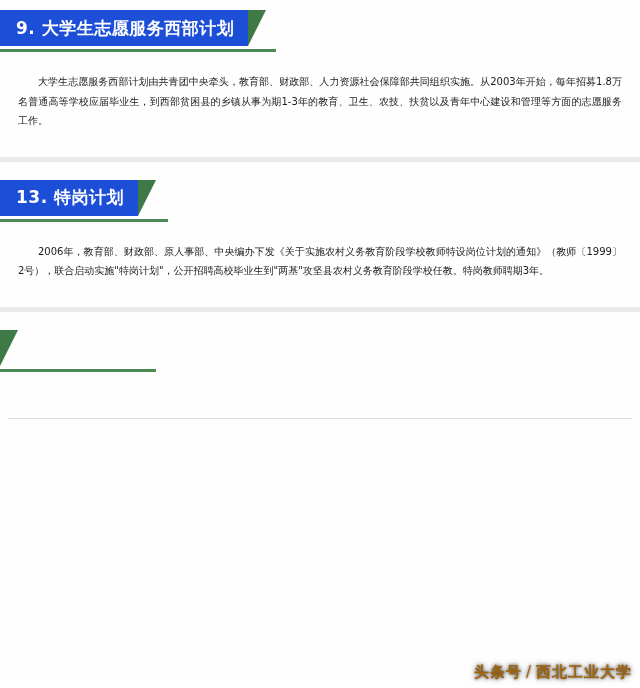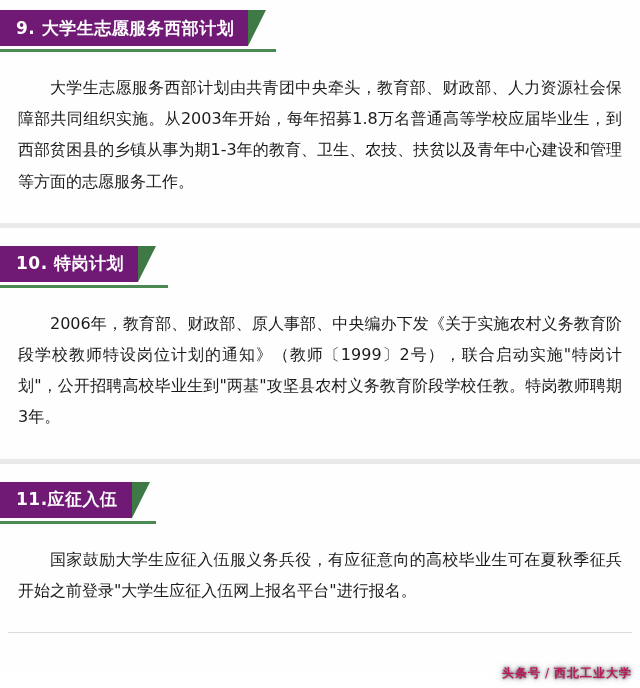--- a/index.html
+++ b/index.html
@@ -22,21 +22,21 @@
   }
   
   .banner {
     position: relative;
     height: 36px;
     margin: 0;
     display: flex;
     align-items: stretch;
   }
   .banner-body {
-    background: #701a75;
+    background: #1d4ed8;
     color: #ffffff;
     display: flex;
     align-items: center;
     padding: 0 14px 0 16px;
     font-size: 17px;
     font-weight: bold;
     letter-spacing: 0.5px;
     line-height: 1;
     white-space: nowrap;
   }
@@ -52,21 +52,21 @@
     bottom: -6px;
     height: 3px;
     background: #4a8a52;
   }
   .sep {
     height: 5px;
     background: #e9e9e9;
     width: 100%;
   }
   .para {
-    font-size: 16px;
+    font-size: 10px;
     line-height: 1.95;
     color: #1b1b1b;
     text-align: justify;
     margin: 0;
     padding: 0 18px;
     font-family: "DejaVu Sans", "Liberation Sans", sans-serif;
   }
   .para.indent {
     text-indent: 2em;
   }
@@ -75,22 +75,22 @@
   .block-gap-sm { height: 10px; }
   .divider-line {
     height: 1px;
     background: #dcdcdc;
     margin: 0 8px;
   }
   .watermark {
     position: absolute;
     right: 8px;
     bottom: 6px;
-    font-size: 12px;
-    color: #be185d;
+    font-size: 15px;
+    color: #a16207;
     font-weight: bold;
     letter-spacing: 1px;
     text-shadow: 0 0 3px rgba(0,0,0,0.65), 0 0 6px rgba(0,0,0,0.5);
     font-family: "DejaVu Sans", "Liberation Sans", sans-serif;
     white-space: nowrap;
   }
   .watermark .wm-sep {
     margin: 0 4px;
     font-weight: normal;
   }
@@ -115,37 +115,35 @@
     <div class="banner-tail"></div>
     <div class="banner-underline" style="width:276px"></div>
   </div>
   <div class="block-gap-lg"></div>
   <p class="para indent">大学生志愿服务西部计划由共青团中央牵头，教育部、财政部、人力资源社会保障部共同组织实施。从2003年开始，每年招募1.8万名普通高等学校应届毕业生，到西部贫困县的乡镇从事为期1-3年的教育、卫生、农技、扶贫以及青年中心建设和管理等方面的志愿服务工作。</p>
   <div class="block-gap-lg"></div>
   <div class="sep"></div>
 
   <div class="block-gap-md"></div>
   <div class="banner">
-    <div class="banner-body">10. 特岗计划</div>
+    <div class="banner-body">13. 特岗计划</div>
     <div class="banner-tail"></div>
     <div class="banner-underline" style="width:168px"></div>
   </div>
   <div class="block-gap-lg"></div>
   <p class="para indent">2006年，教育部、财政部、原人事部、中央编办下发《关于实施农村义务教育阶段学校教师特设岗位计划的通知》（教师〔1999〕2号），联合启动实施"特岗计划"，公开招聘高校毕业生到"两基"攻坚县农村义务教育阶段学校任教。特岗教师聘期3年。</p>
   <div class="block-gap-lg"></div>
   <div class="sep"></div>
 
   <div class="block-gap-md"></div>
   <div class="banner">
-    <div class="banner-body">11.应征入伍</div>
     <div class="banner-tail"></div>
     <div class="banner-underline" style="width:156px"></div>
   </div>
   <div class="block-gap-lg"></div>
-  <p class="para indent">国家鼓励大学生应征入伍服义务兵役，有应征意向的高校毕业生可在夏秋季征兵开始之前登录"大学生应征入伍网上报名平台"进行报名。</p>
   <div class="block-gap-lg"></div>
   <div class="divider-line"></div>
   <div class="block-gap-md"></div>
 
   <div class="fade-bottom"></div>
 
   <div class="watermark">
     <span>头条号</span><span class="wm-sep">/</span><span>西北工业大学</span>
   </div>
 

